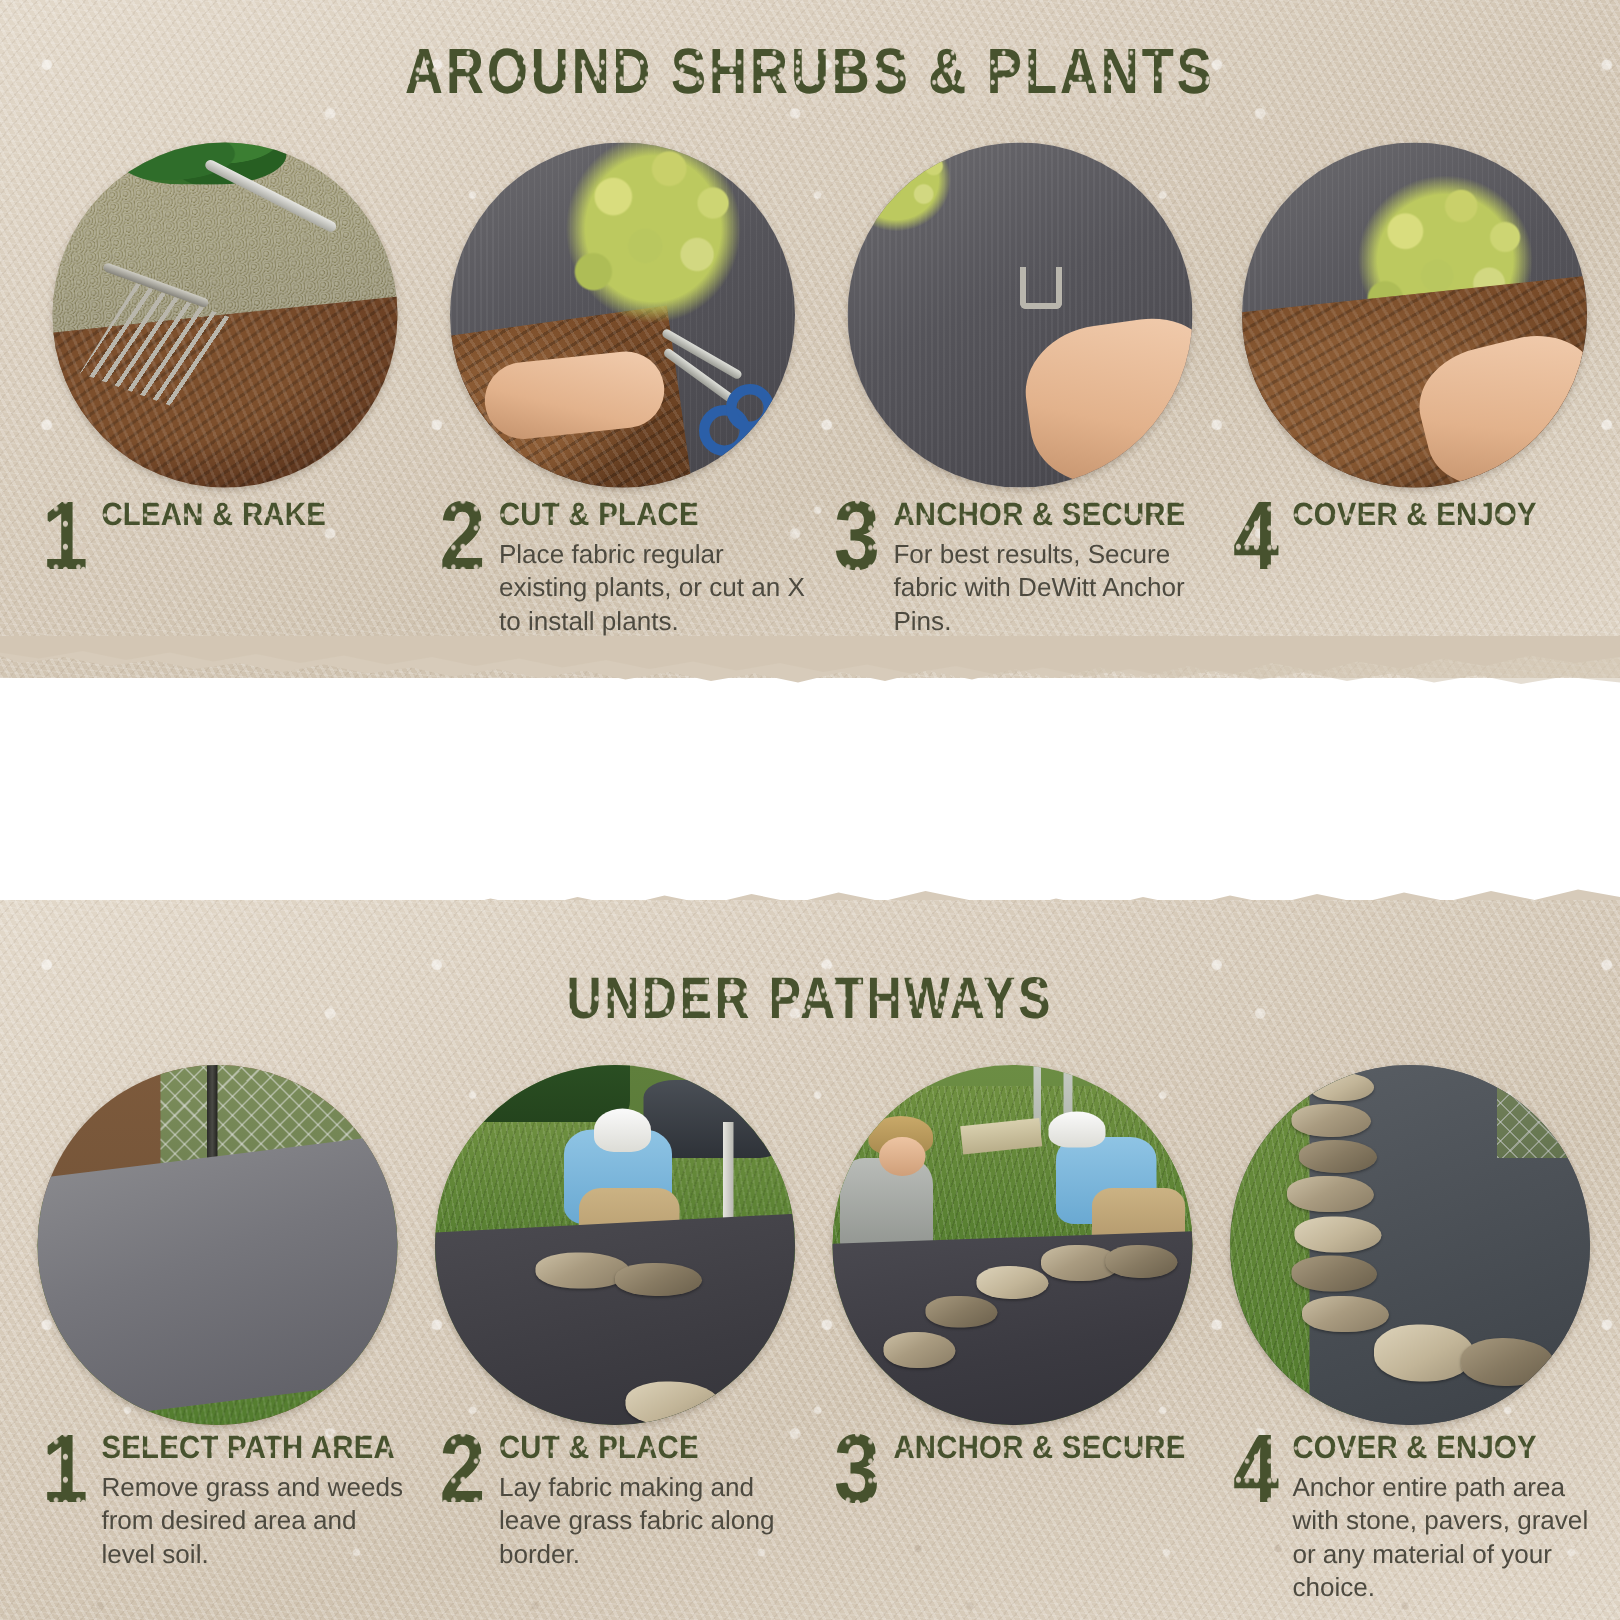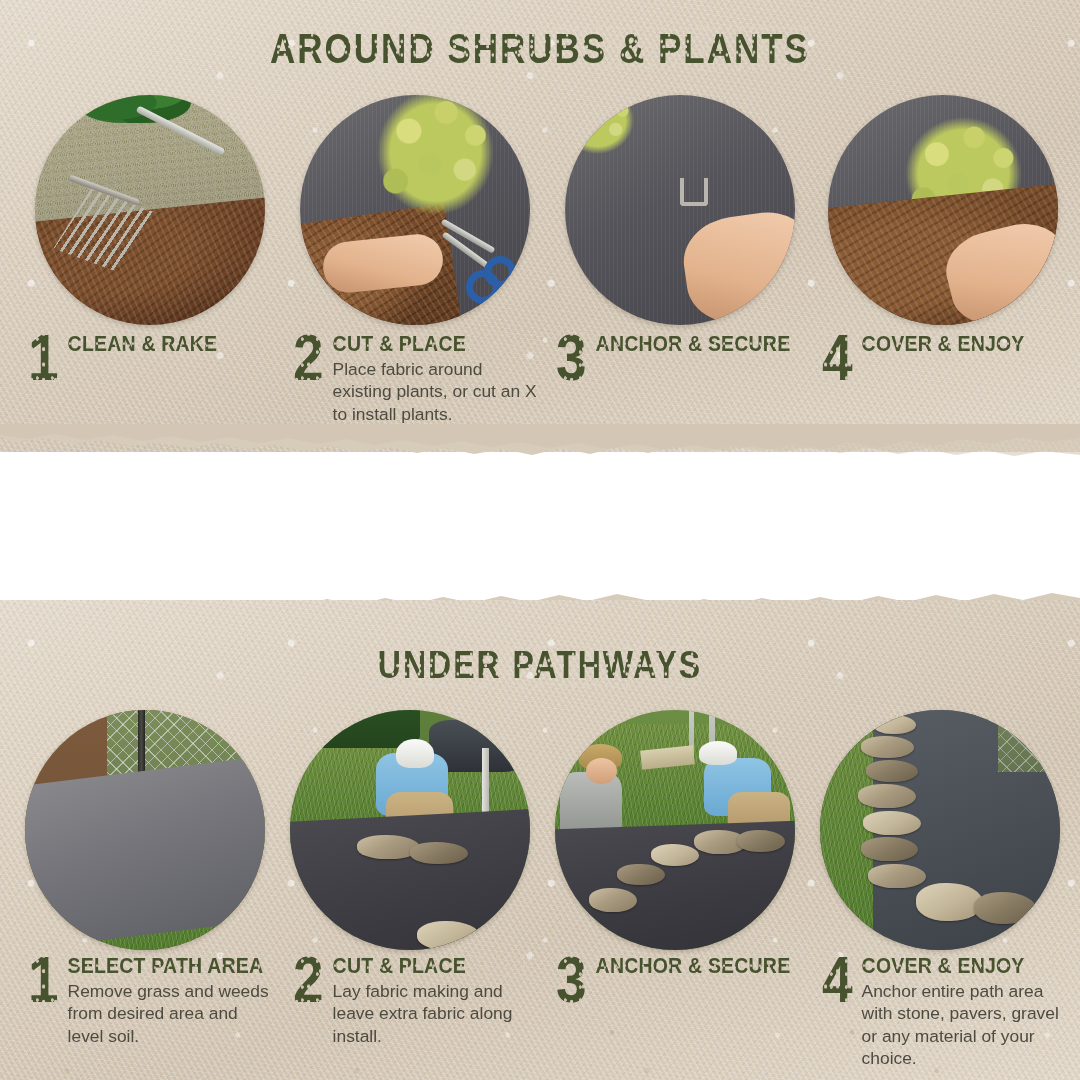--- a/index.html
+++ b/index.html
@@ -408,28 +408,29 @@
     <div class="step-num">1</div>
     <div class="step-body">
       <div class="step-head">CLEAN &amp; RAKE</div>
     </div>
   </div>
 
   <div class="step" style="left:293px; top:330px; width:245px;">
     <div class="step-num">2</div>
     <div class="step-body">
       <div class="step-head">CUT &amp; PLACE</div>
-      <div class="step-desc">Place fabric around existing plants, or cut an X to install plants.</div>
+      <div class="step-desc">Place fabric regular existing plants, or cut an X to install plants.</div>
     </div>
   </div>
 
   <div class="step" style="left:556px; top:330px; width:250px;">
     <div class="step-num">3</div>
     <div class="step-body">
       <div class="step-head">ANCHOR &amp; SECURE</div>
+      <div class="step-desc">For best results, Secure fabric with DeWitt Anchor Pins.</div>
     </div>
   </div>
 
   <div class="step" style="left:822px; top:330px; width:245px;">
     <div class="step-num">4</div>
     <div class="step-body">
       <div class="step-head">COVER &amp; ENJOY</div>
     </div>
   </div>
 
@@ -529,21 +530,21 @@
     <div class="step-body">
       <div class="step-head">SELECT PATH AREA</div>
       <div class="step-desc">Remove grass and weeds from desired area and level soil.</div>
     </div>
   </div>
 
   <div class="step" style="left:293px; top:952px; width:240px;">
     <div class="step-num">2</div>
     <div class="step-body">
       <div class="step-head">CUT &amp; PLACE</div>
-      <div class="step-desc">Lay fabric making and leave extra fabric along install.</div>
+      <div class="step-desc">Lay fabric making and leave grass fabric along border.</div>
     </div>
   </div>
 
   <div class="step" style="left:556px; top:952px; width:252px;">
     <div class="step-num">3</div>
     <div class="step-body">
       <div class="step-head">ANCHOR &amp; SECURE</div>
     </div>
   </div>
 

